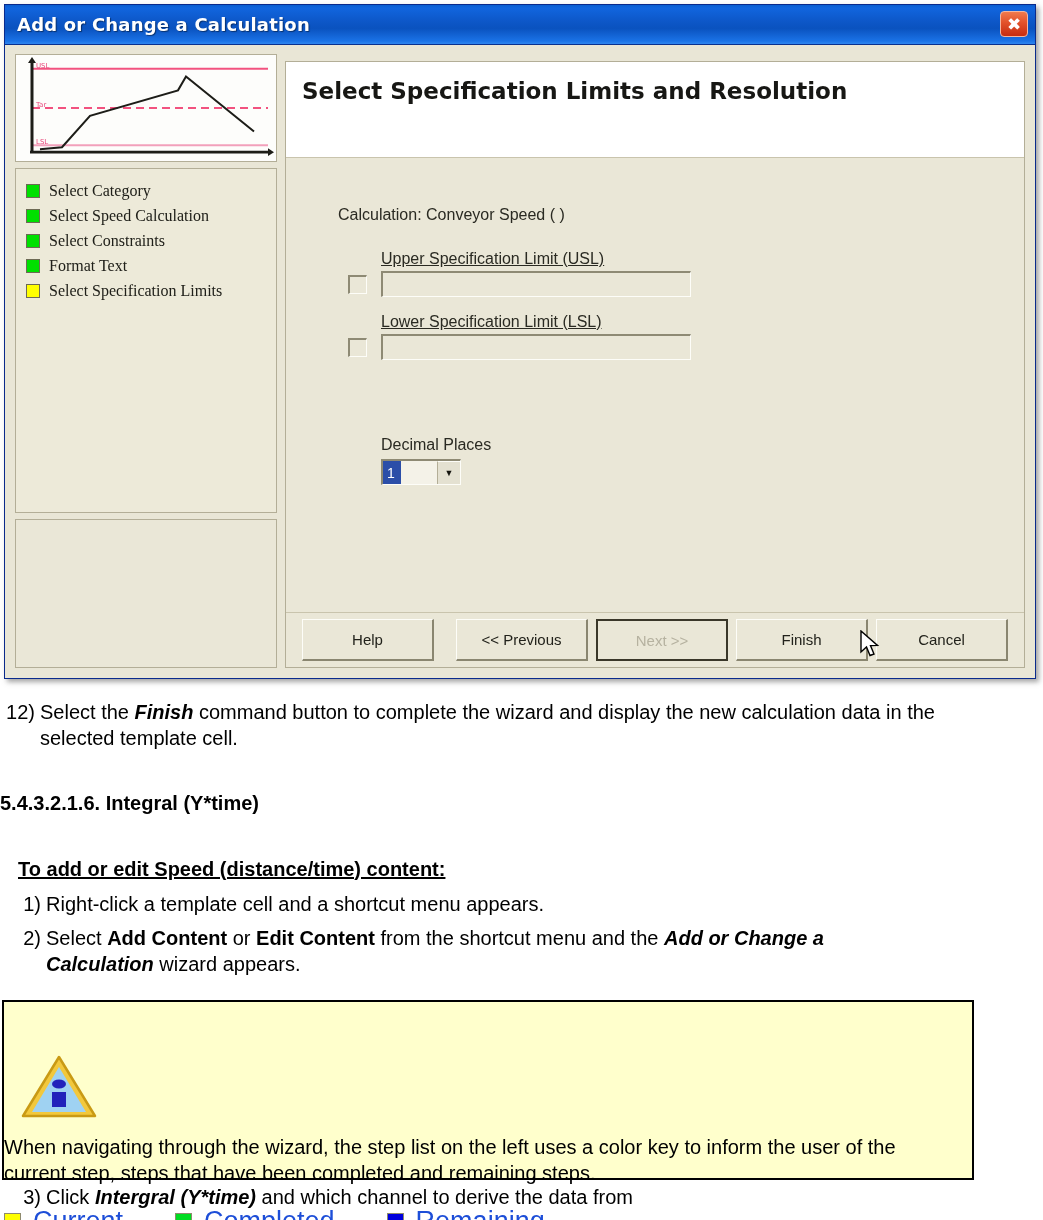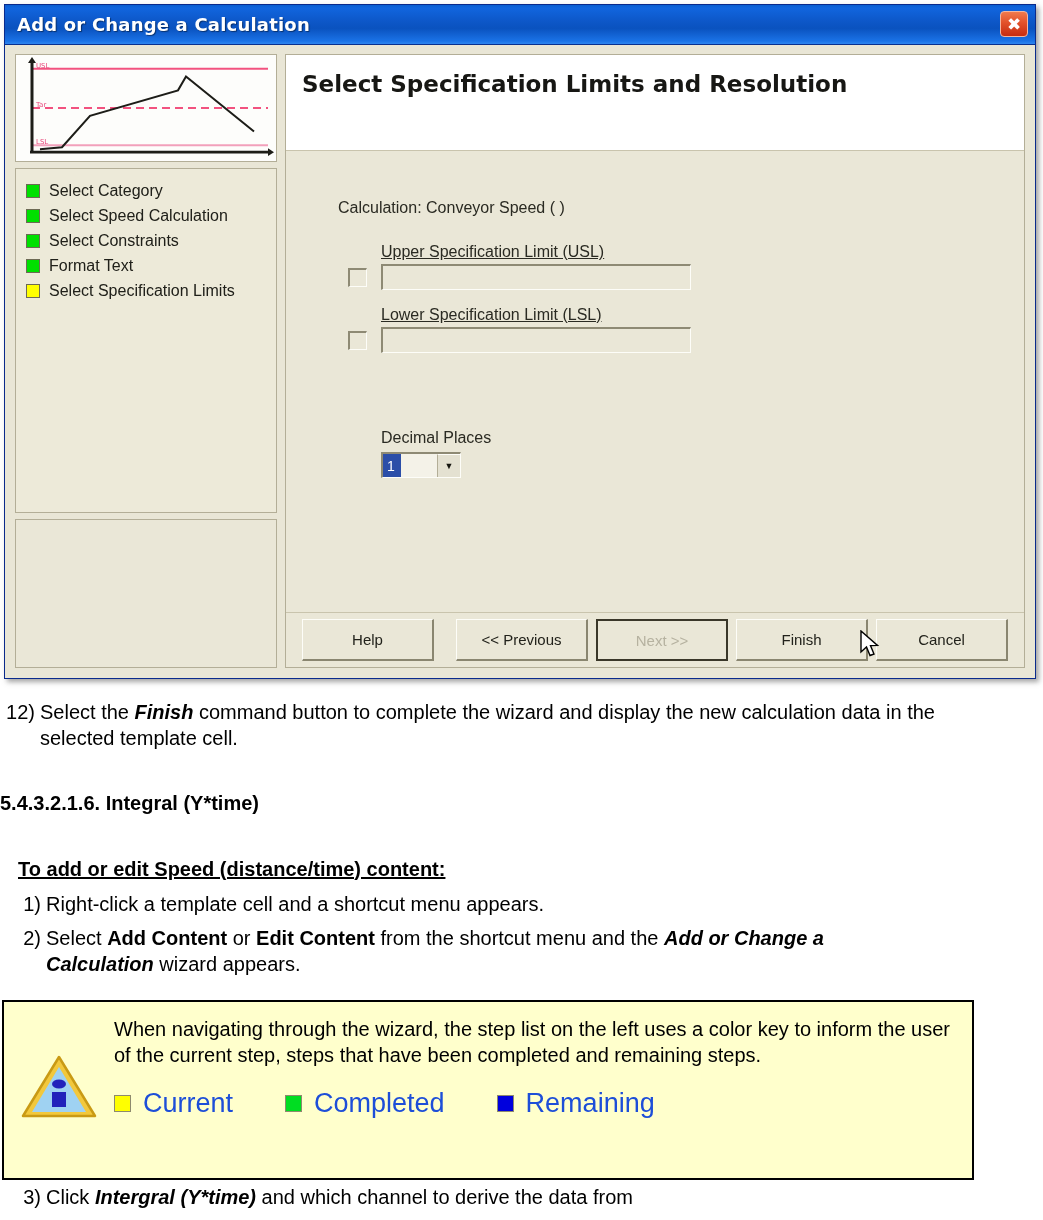--- a/index.html
+++ b/index.html
@@ -111,38 +111,39 @@
   .swatch {
     width: 14px;
     height: 14px;
     border: 1px solid #6d6a55;
     box-sizing: border-box;
     flex: 0 0 auto;
   }
   .step-label {
     font-size: 16px;
     color: #20201a;
-    font-family: Liberation Sans, sans-serif;
+    font-family: Liberation Serif, serif;
     white-space: nowrap;
   }
   .blank-box {
     flex: 1 1 auto;
     background: #eae7d7;
     border: 1px solid #b3ae97;
     box-sizing: border-box;
   }
 
   
   .right-col {
     flex: 1 1 auto;
     display: flex;
     flex-direction: column;
     border: 1px solid #b3ae97;
     box-sizing: border-box;
     background: #eae7d7;
+    margin-top: 7px;
   }
   .panel-header {
     background: #ffffff;
     border-bottom: 1px solid #c9c4ad;
     height: 96px;
     box-sizing: border-box;
     padding: 16px 0 0 16px;
   }
   .panel-title {
     font-size: 23px;
@@ -324,20 +325,21 @@
     position: absolute;
     left: 2px;
     top: 1000px;
     width: 972px;
     height: 180px;
     background: #ffffcc;
     border: 2px solid #000000;
     box-sizing: border-box;
     display: flex;
     align-items: flex-start;
+    flex-direction: column;
   }
   .note-icon-cell {
     width: 110px;
     flex: 0 0 auto;
     display: flex;
     align-items: flex-start;
     justify-content: center;
     padding-top: 52px;
   }
   .note-body {

